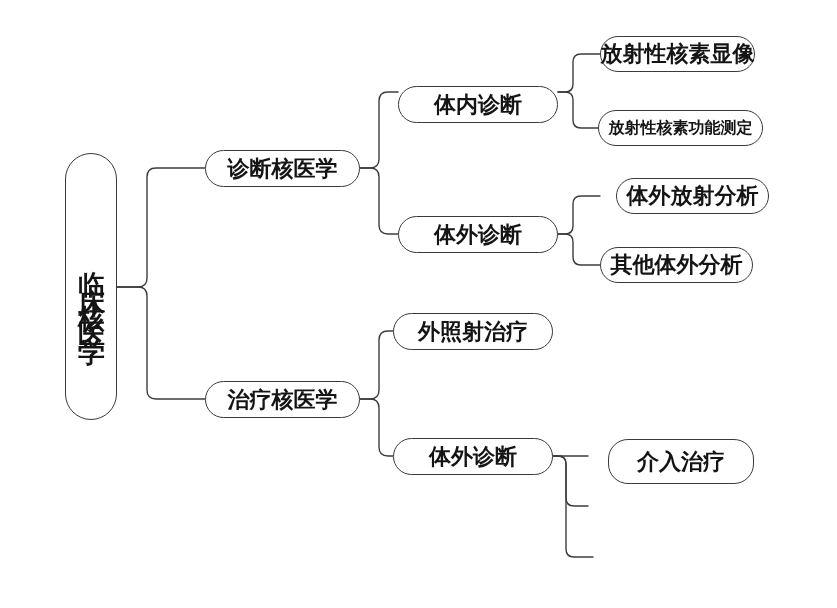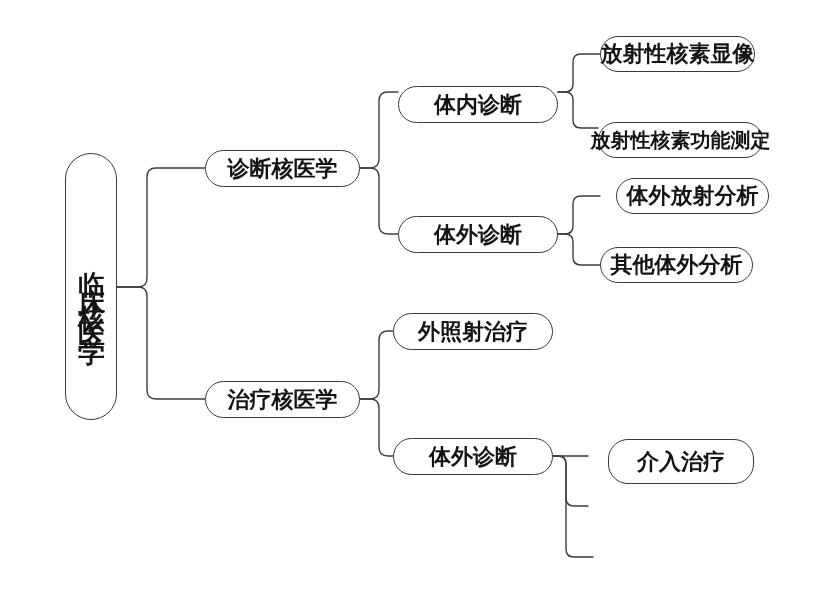--- a/index.html
+++ b/index.html
@@ -55,21 +55,21 @@
   
   #node-diagnostic          { left: 205px; top: 150px; width: 155px; height: 37px; }
   #node-therapeutic         { left: 205px; top: 381px; width: 155px; height: 37px; }
   
   #node-in-vivo             { left: 398px; top: 74px;  width: 160px; height: 37px; margin-top: 12px; }
   #node-in-vitro            { left: 398px; top: 216px; width: 160px; height: 37px; }
   #node-external-radiation  { left: 393px; top: 313px; width: 160px; height: 37px; align-items: center; }
   #node-internal-radiation  { left: 393px; top: 438px; width: 160px; height: 37px; }
   
   #node-radionuclide-imaging  { left: 600px; top: 36px;  width: 155px; height: 36px; }
-  #node-radionuclide-function { left: 598px; top: 122px; width: 165px; height: 36px; font-size: 20px; }
+  #node-radionuclide-function { left: 598px; top: 110px; width: 165px; height: 36px; font-size: 16px; }
   #node-in-vitro-radioassay   { left: 616px; top: 178px; width: 153px; height: 36px; }
   #node-other-in-vitro        { left: 600px; top: 247px; width: 153px; height: 36px; align-items: center; }
   #node-interventional        { left: 608px; top: 439px; width: 146px; height: 45px; }
   #node-targeted              { left: 588px; top: 489px; width: 146px; height: 35px; }
   #node-mediated              { left: 593px; top: 540px; width: 146px; height: 35px; }
 
   .connectors path {
     fill: none;
     stroke: #3d3d3d;
     stroke-width: 1.4;

